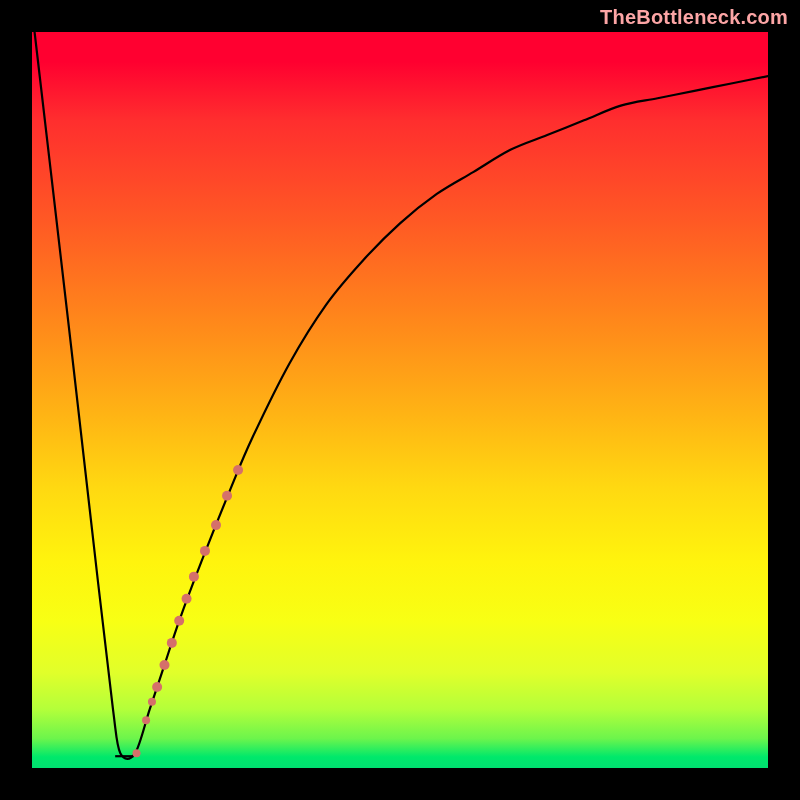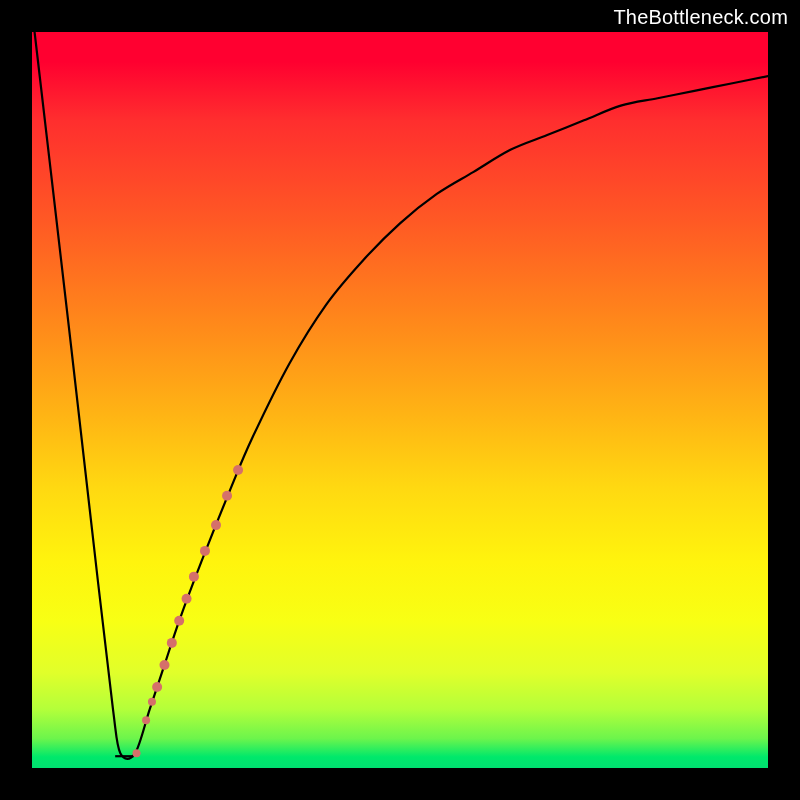--- a/index.html
+++ b/index.html
@@ -49,23 +49,23 @@
     );
   }
   .curve {
     position: absolute;
     inset: 0;
   }
   .watermark {
     position: absolute;
     top: 6px;
     right: 12px;
-    color: #ffffff;
+    color: #fca5a5;
     font-size: 20px;
-    font-weight: 400;
+    font-weight: 700;
     letter-spacing: 0.2px;
   }
 </style>
 </head>
 <body>
 
 <div class="frame">
   <div class="plot">
     <div class="gradient"></div>
     <svg class="curve" viewBox="0 0 736 736" preserveAspectRatio="none">

